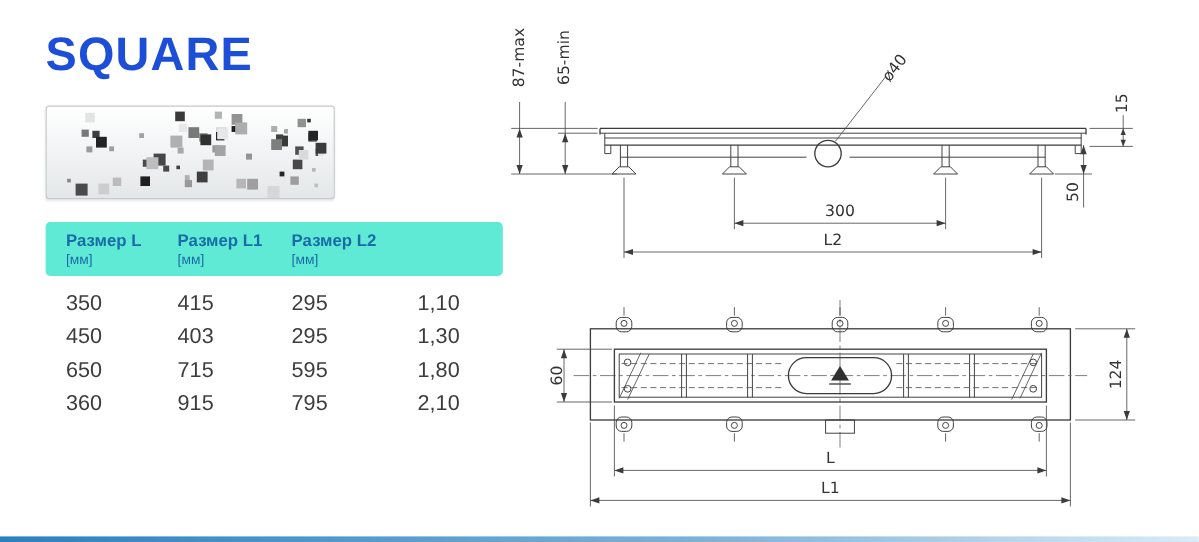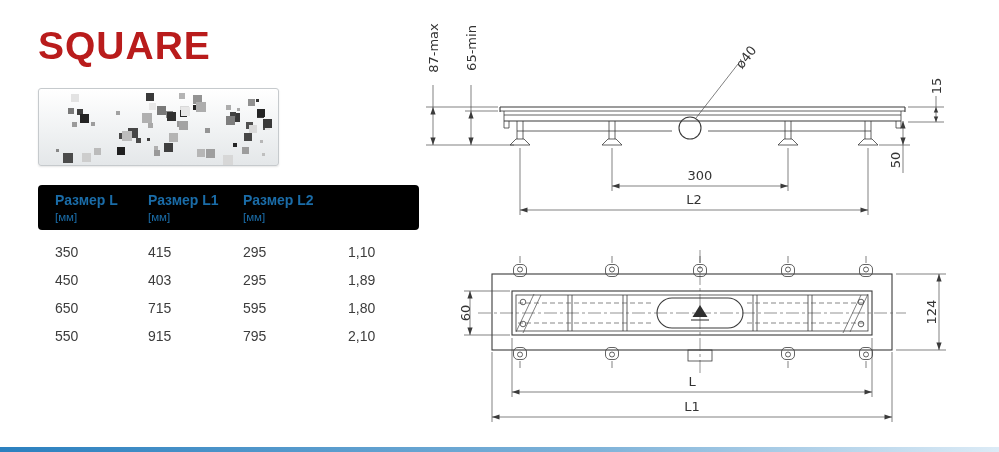--- a/index.html
+++ b/index.html
@@ -1,36 +1,36 @@
 <!DOCTYPE html>
 <html><head>
 <meta charset="utf-8">
 <style>
   * { margin:0; padding:0; box-sizing:border-box; }
   html,body { width:999px; height:452px; background:#ffffff; overflow:hidden;
               font-family:"Liberation Sans", sans-serif; }
   .page { position:relative; width:999px; height:452px; background:#fff; }
 
   .title { position:absolute; left:38px; top:24px; font-size:39px; font-weight:bold;
-           color:#b91c1c; letter-spacing:1px; }
+           color:#1d4ed8; letter-spacing:1px; }
 
   .grate { position:absolute; left:38px; top:88px; width:241px; height:78px;
            border:1px solid #c6cacd; border-radius:3px; overflow:hidden;
            background:linear-gradient(180deg,#ffffff,#f0f2f3 55%,#e4e7e9);
            box-shadow:0 1px 2px rgba(0,0,0,0.10); }
   .px { position:absolute; }
 
   .spec-table { position:absolute; left:38px; top:185px; width:381px; }
   .thead { display:grid; grid-template-columns:93px 95px 105px 88px;
-           padding:7px 0 7px 17px; background:#000000; border-radius:4px; }
+           padding:7px 0 7px 17px; background:#5eead4; border-radius:4px; }
   .th .lbl { display:block; color:#1a6ca8; font-weight:bold; font-size:14px; }
   .th .unit { display:block; color:#1a6ca8; font-size:11.5px; margin-top:3px; }
   .tbody { margin-top:8px; }
   .trow { display:grid; grid-template-columns:93px 95px 105px 88px; padding-left:17px;
-          height:28px; align-items:center; color:#3c3c3c; font-size:14px; }
+          height:28px; align-items:center; color:#3c3c3c; font-size:18px; }
 
   .drawings { position:absolute; left:420px; top:0; }
   svg text { font-family:"DejaVu Sans", sans-serif; font-size:13px; fill:#333; }
   .ln   { stroke:#3b3b3b; stroke-width:1.1; fill:none; }
   .ln2  { stroke:#3b3b3b; stroke-width:0.8; fill:none; }
   .thin { stroke:#4a4a4a; stroke-width:0.7; fill:none; }
   .dash { stroke:#555;    stroke-width:0.7; fill:none; stroke-dasharray:5 3; }
   .cl   { stroke:#666;    stroke-width:0.7; fill:none; stroke-dasharray:13 3 3 3; }
   .arr  { fill:#3b3b3b; stroke:none; }
 
@@ -128,30 +128,30 @@
       <div class="trow">
         <span>350</span>
         <span>415</span>
         <span>295</span>
         <span>1,10</span>
       </div>
       <div class="trow">
         <span>450</span>
         <span>403</span>
         <span>295</span>
-        <span>1,89</span>
+        <span>1,30</span>
       </div>
       <div class="trow">
         <span>650</span>
         <span>715</span>
         <span>595</span>
         <span>1,80</span>
       </div>
       <div class="trow">
-        <span>550</span>
+        <span>360</span>
         <span>915</span>
         <span>795</span>
         <span>2,10</span>
       </div>
     </div>
   </div>
 
   <svg class="drawings" width="579" height="452" viewBox="0 0 579 452">
 
     <g>

